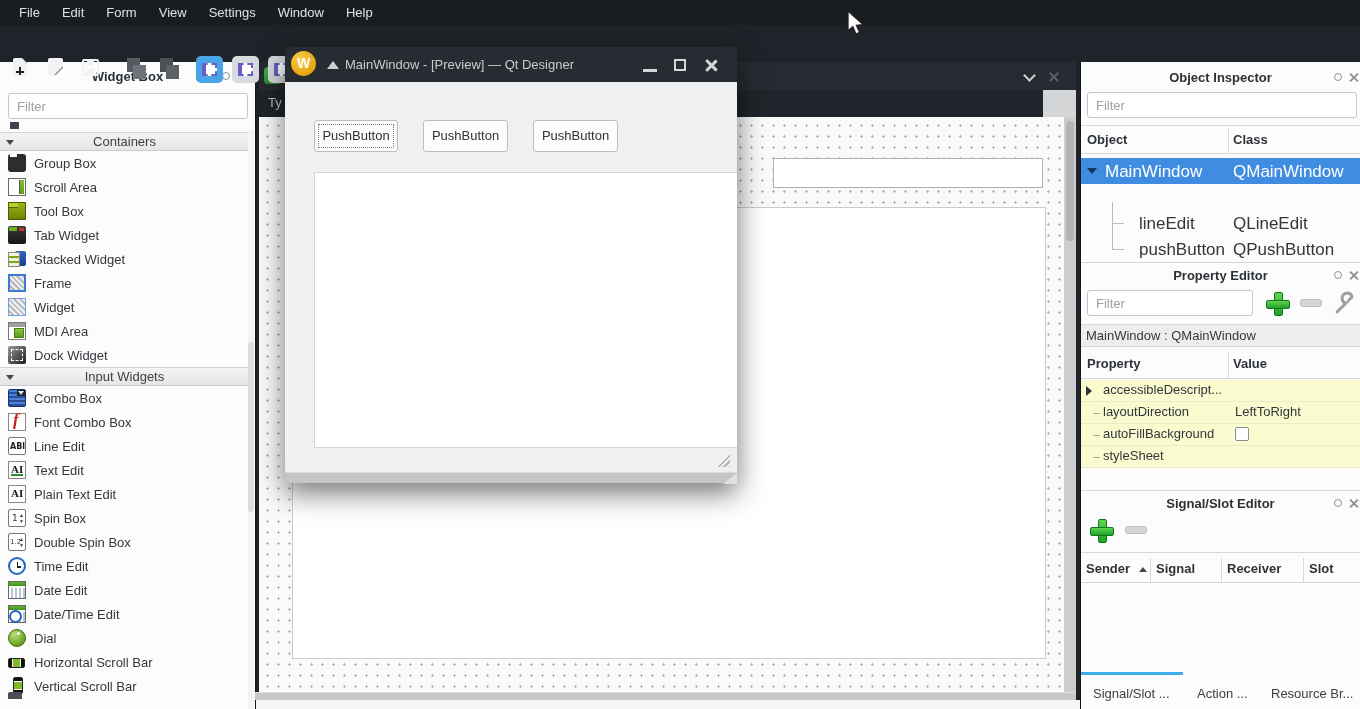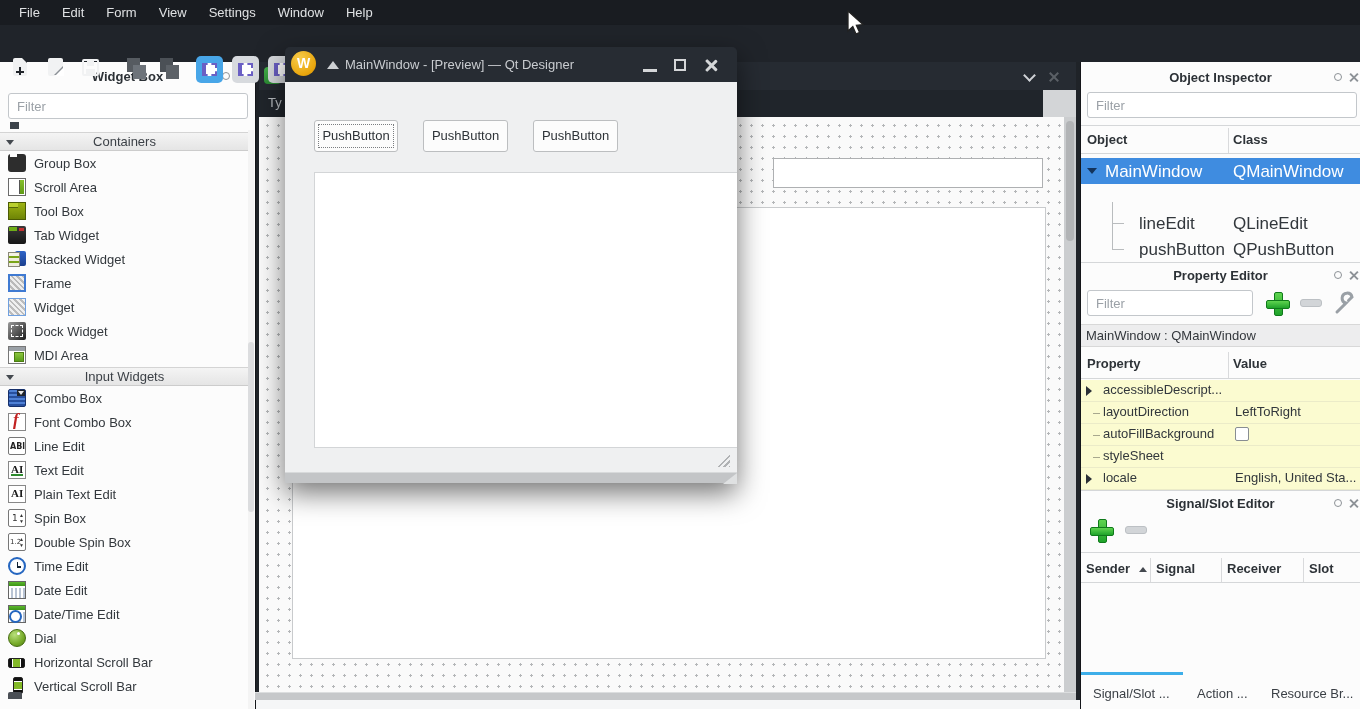--- a/index.html
+++ b/index.html
@@ -291,26 +291,26 @@
         </div>
       <div class="wb-item">
           <span class="wi wi-frame"></span>
           <span class="wb-label">Frame</span>
         </div>
       <div class="wb-item">
           <span class="wi wi-widget"></span>
           <span class="wb-label">Widget</span>
         </div>
       <div class="wb-item">
+          <span class="wi wi-mdi"></span>
+          <span class="wb-label">MDI Area</span>
+        </div>
+      <div class="wb-item">
           <span class="wi wi-dock"></span>
           <span class="wb-label">Dock Widget</span>
-        </div>
-      <div class="wb-item">
-          <span class="wi wi-mdi"></span>
-          <span class="wb-label">MDI Area</span>
         </div>
 
       <div class="wb-sect"><span class="tri"></span><span>Input Widgets</span></div>
 
       <div class="wb-item">
           <span class="wi wi-combo"></span>
           <span class="wb-label">Combo Box</span>
         </div>
       <div class="wb-item">
           <span class="wi wi-fontcombo"></span>
@@ -467,25 +467,20 @@
     </div>
     <div class="pe-row" style="top:362px;">
       <span class="pe-stub"></span>
       <span class="nm">autoFillBackground</span>
       <span class="pe-check"></span>
     </div>
     <div class="pe-row" style="top:384px;">
       <span class="pe-stub"></span>
       <span class="nm">styleSheet</span>
       <span class="vl"></span>
-    </div>
-    <div class="pe-row" style="top:406px;">
-      <span class="pe-expand"></span>
-      <span class="nm">locale</span>
-      <span class="vl">English, United Sta...</span>
     </div>
 
     <div class="hline" style="top:428px;"></div>
     <div class="dock-title" style="top:434px;">Signal/Slot Editor</div>
     <div class="dock-float" style="right:18px; top:437px;"></div>
     <div class="dock-close" style="right:2px; top:437px;"></div>
     <div class="btn-plus" style="left:8px; top:456px;"></div>
     <div class="btn-minus" style="left:44px; top:464px;"></div>
     <div class="hline" style="top:490px;"></div>
     <div class="sse-cell" style="left:5px; top:499px;">Sender</div>

